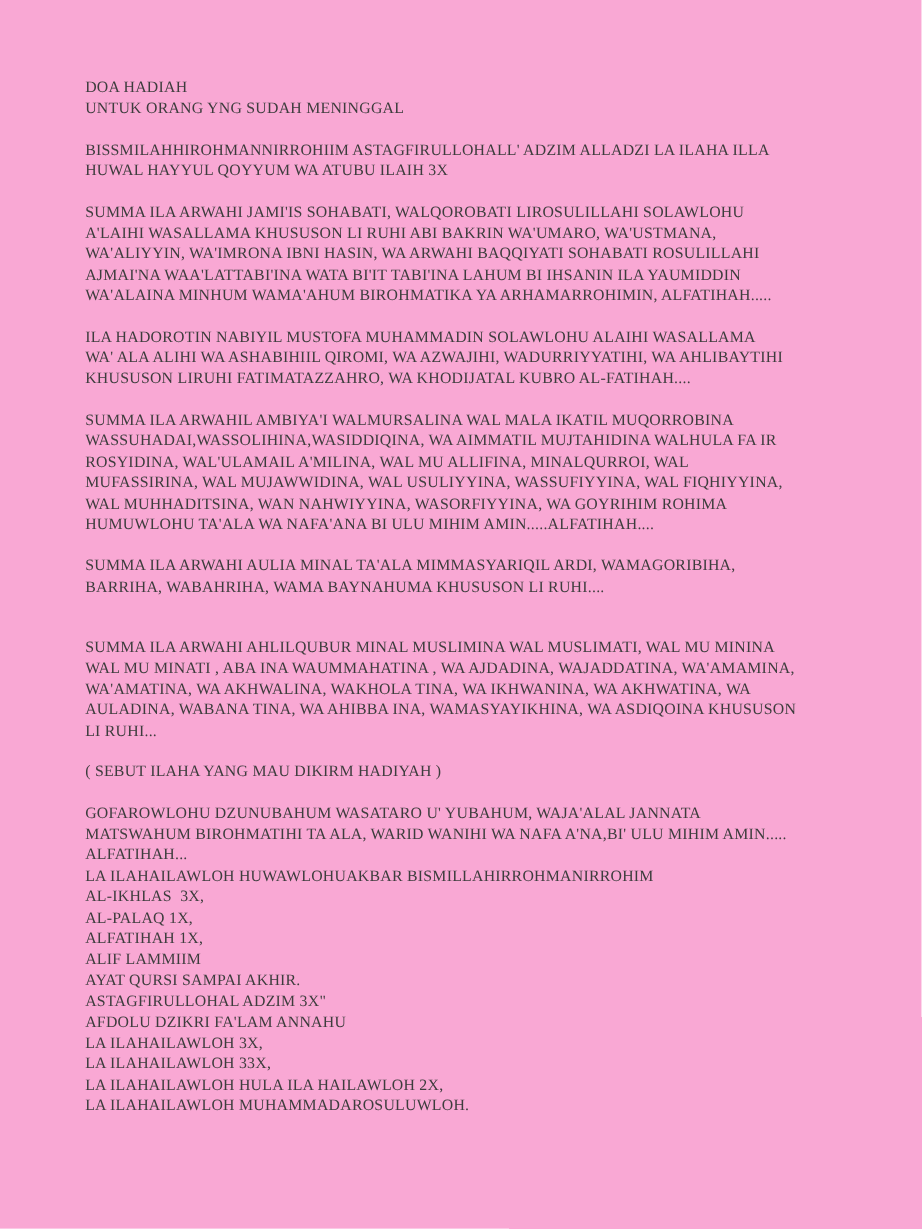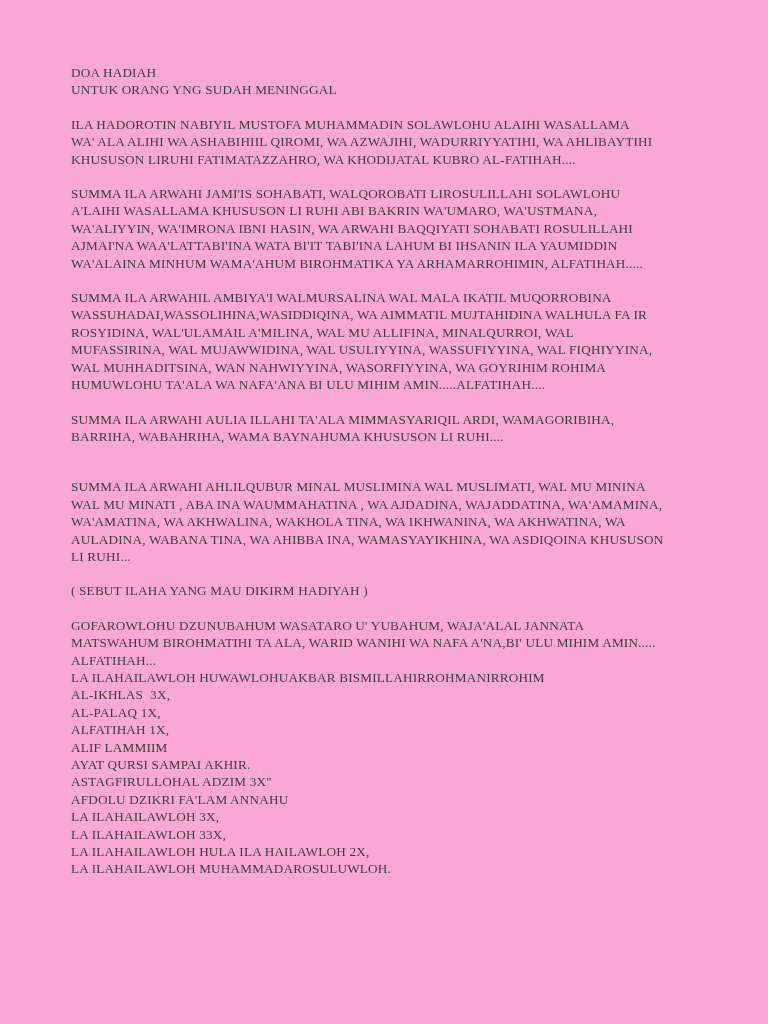--- a/index.html
+++ b/index.html
@@ -30,35 +30,37 @@
     margin-top: 33px;
   }
 </style>
 </head>
 <body>
 
 <div class="page">
   <div class="doc-text">
     <p>DOA HADIAH
 UNTUK ORANG YNG SUDAH MENINGGAL</p>
-    <p>ILA HADOROTIN NABIYIL MUSTOFA MUHAMMADIN SOLAWLOHU ALAIHI WASALLAMA
-WA' ALA ALIHI WA ASHABIHIIL QIROMI, WA AZWAJIHI, WADURRIYYATIHI, WA AHLIBAYTIHI
-KHUSUSON LIRUHI FATIMATAZZAHRO, WA KHODIJATAL KUBRO AL-FATIHAH....</p>
+    <p>BISSMILAHHIROHMANNIRROHIIM ASTAGFIRULLOHALL' ADZIM ALLADZI LA ILAHA ILLA
+HUWAL HAYYUL QOYYUM WA ATUBU ILAIH 3X</p>
     <p>SUMMA ILA ARWAHI JAMI'IS SOHABATI, WALQOROBATI LIROSULILLAHI SOLAWLOHU
 A'LAIHI WASALLAMA KHUSUSON LI RUHI ABI BAKRIN WA'UMARO, WA'USTMANA,
 WA'ALIYYIN, WA'IMRONA IBNI HASIN, WA ARWAHI BAQQIYATI SOHABATI ROSULILLAHI
 AJMAI'NA WAA'LATTABI'INA WATA BI'IT TABI'INA LAHUM BI IHSANIN ILA YAUMIDDIN
 WA'ALAINA MINHUM WAMA'AHUM BIROHMATIKA YA ARHAMARROHIMIN, ALFATIHAH.....</p>
+    <p>ILA HADOROTIN NABIYIL MUSTOFA MUHAMMADIN SOLAWLOHU ALAIHI WASALLAMA
+WA' ALA ALIHI WA ASHABIHIIL QIROMI, WA AZWAJIHI, WADURRIYYATIHI, WA AHLIBAYTIHI
+KHUSUSON LIRUHI FATIMATAZZAHRO, WA KHODIJATAL KUBRO AL-FATIHAH....</p>
     <p>SUMMA ILA ARWAHIL AMBIYA'I WALMURSALINA WAL MALA IKATIL MUQORROBINA
 WASSUHADAI,WASSOLIHINA,WASIDDIQINA, WA AIMMATIL MUJTAHIDINA WALHULA FA IR
 ROSYIDINA, WAL'ULAMAIL A'MILINA, WAL MU ALLIFINA, MINALQURROI, WAL
 MUFASSIRINA, WAL MUJAWWIDINA, WAL USULIYYINA, WASSUFIYYINA, WAL FIQHIYYINA,
 WAL MUHHADITSINA, WAN NAHWIYYINA, WASORFIYYINA, WA GOYRIHIM ROHIMA
 HUMUWLOHU TA'ALA WA NAFA'ANA BI ULU MIHIM AMIN.....ALFATIHAH....</p>
-    <p>SUMMA ILA ARWAHI AULIA ILLAHI TA'ALA MIMMASYARIQIL ARDI, WAMAGORIBIHA,
+    <p>SUMMA ILA ARWAHI AULIA MINAL TA'ALA MIMMASYARIQIL ARDI, WAMAGORIBIHA,
 BARRIHA, WABAHRIHA, WAMA BAYNAHUMA KHUSUSON LI RUHI....</p>
     <p class="gap-before">SUMMA ILA ARWAHI AHLILQUBUR MINAL MUSLIMINA WAL MUSLIMATI, WAL MU MININA
 WAL MU MINATI , ABA INA WAUMMAHATINA , WA AJDADINA, WAJADDATINA, WA'AMAMINA,
 WA'AMATINA, WA AKHWALINA, WAKHOLA TINA, WA IKHWANINA, WA AKHWATINA, WA
 AULADINA, WABANA TINA, WA AHIBBA INA, WAMASYAYIKHINA, WA ASDIQOINA KHUSUSON
 LI RUHI...</p>
     <p>( SEBUT ILAHA YANG MAU DIKIRM HADIYAH )</p>
     <p>GOFAROWLOHU DZUNUBAHUM WASATARO U' YUBAHUM, WAJA'ALAL JANNATA
 MATSWAHUM BIROHMATIHI TA ALA, WARID WANIHI WA NAFA A'NA,BI' ULU MIHIM AMIN.....
 ALFATIHAH...

